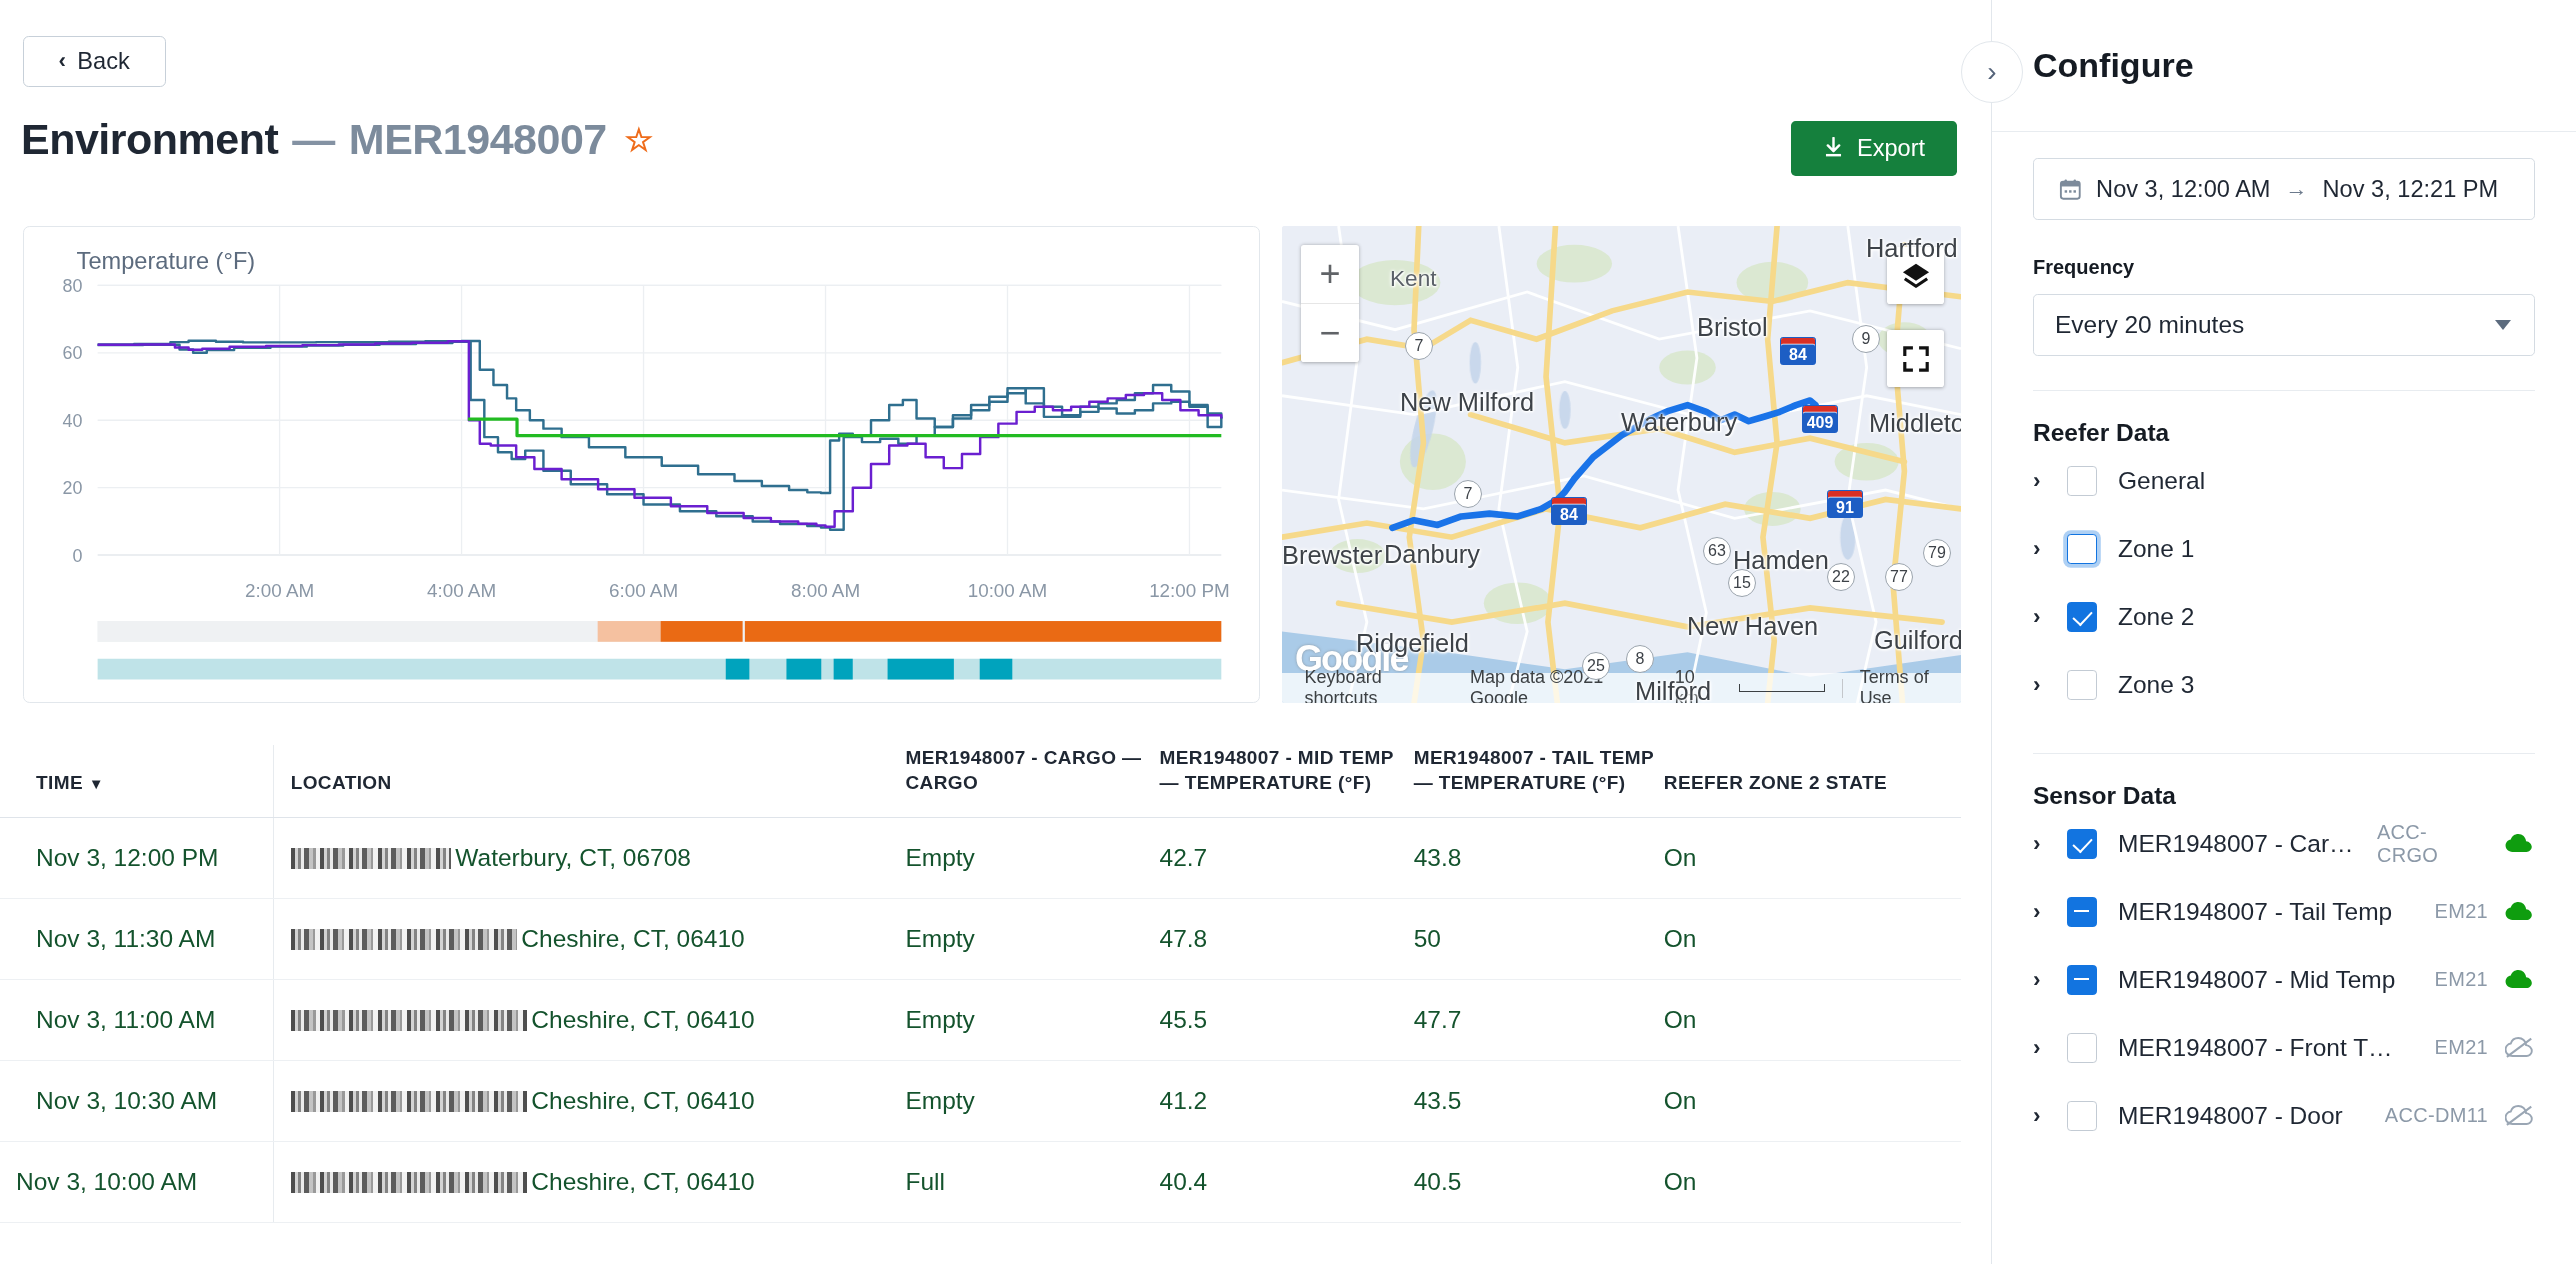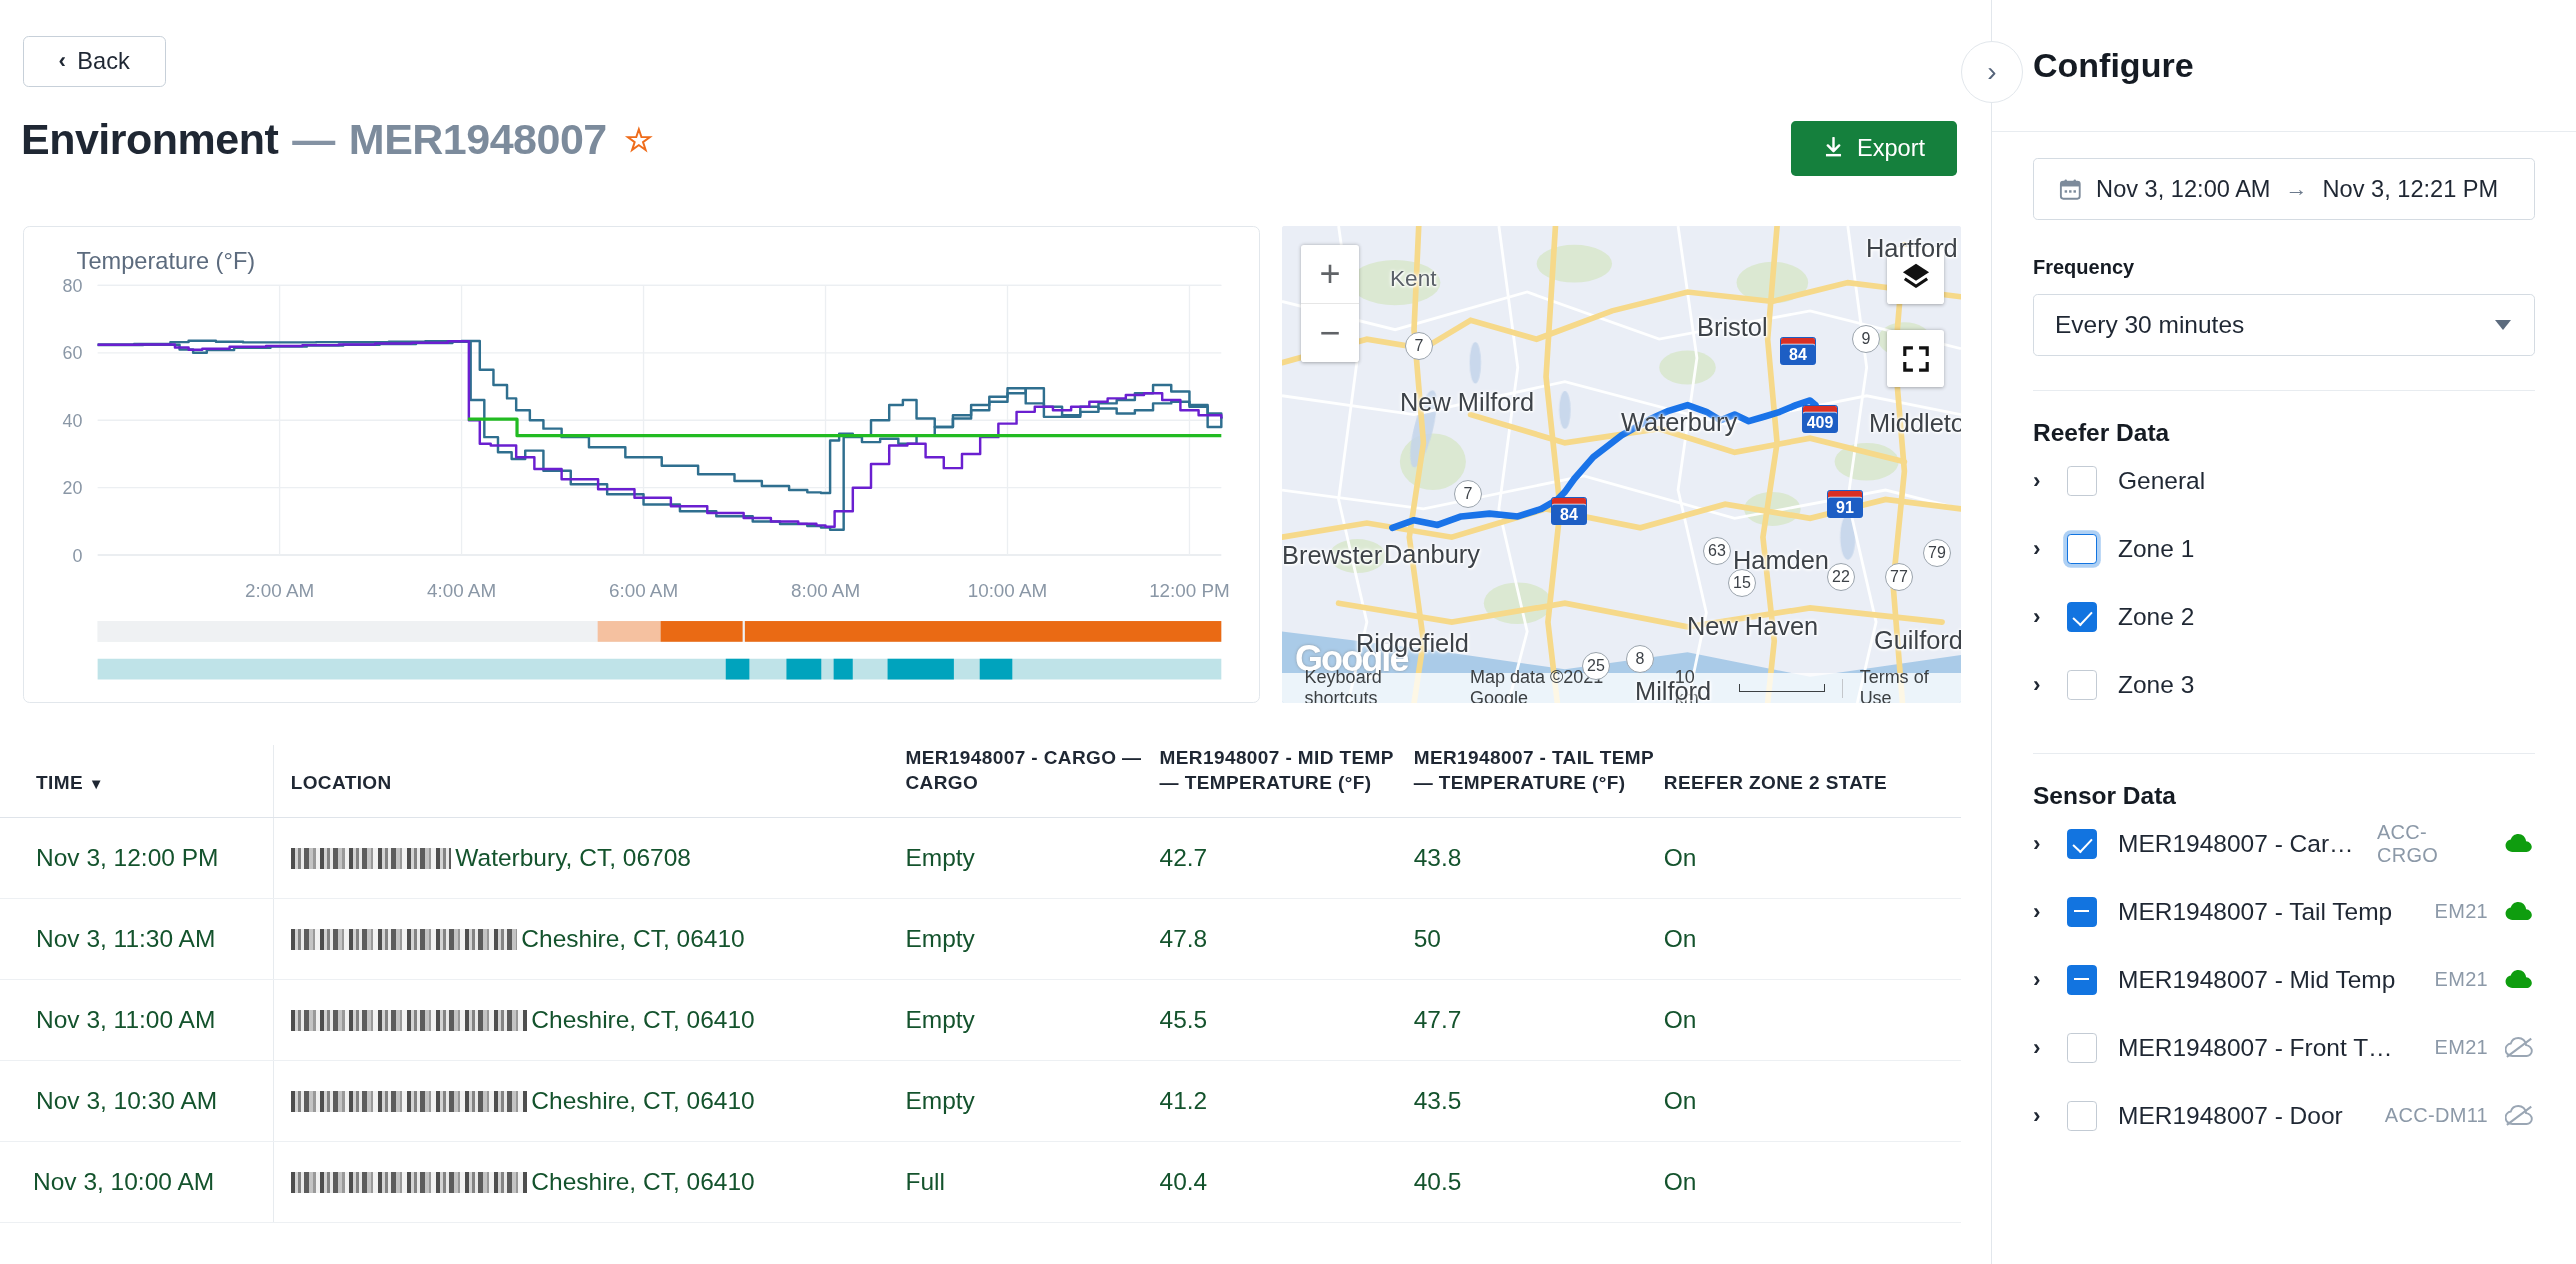--- a/index.html
+++ b/index.html
@@ -425,21 +425,21 @@
             </tr>
             <tr>
               <td style="padding-left: 36px;">Nov 3, 10:30 AM</td>
               <td class="pad-l"><span class="redact" style="width: 236px;"></span><span>Cheshire, CT, 06410</span></td>
               <td>Empty</td>
               <td>41.2</td>
               <td>43.5</td>
               <td>On</td>
             </tr>
             <tr>
-              <td style="padding-left: 33px;">Nov 3, 10:00 AM</td>
+              <td style="padding-left: 16px;">Nov 3, 10:00 AM</td>
               <td class="pad-l"><span class="redact" style="width: 236px;"></span><span>Cheshire, CT, 06410</span></td>
               <td>Full</td>
               <td>40.4</td>
               <td>40.5</td>
               <td>On</td>
             </tr>
           </tbody>
       </table>
     </div>
   </div>
@@ -465,21 +465,21 @@
               <rect x="15.4" y="13" width="2.6" height="2.6"></rect>
             </g>
         </svg>
         <span>Nov 3, 12:00 AM</span>
         <span class="arrow-mid">→</span>
         <span>Nov 3, 12:21 PM</span>
       </div>
 
       <div class="field-label">Frequency</div>
       <div class="select-box">
-        <span>Every 30 minutes</span>
+        <span>Every 20 minutes</span>
         <span class="caret-dn"></span>
       </div>
 
       <div class="divider"></div>
       <div class="section-title">Reefer Data</div>
       <div id="reefer-list">
           <div class="tree-row">
             <span class="tw-chev">›</span>
             <span class="cbox"></span>
             <span class="tree-label">General</span>

